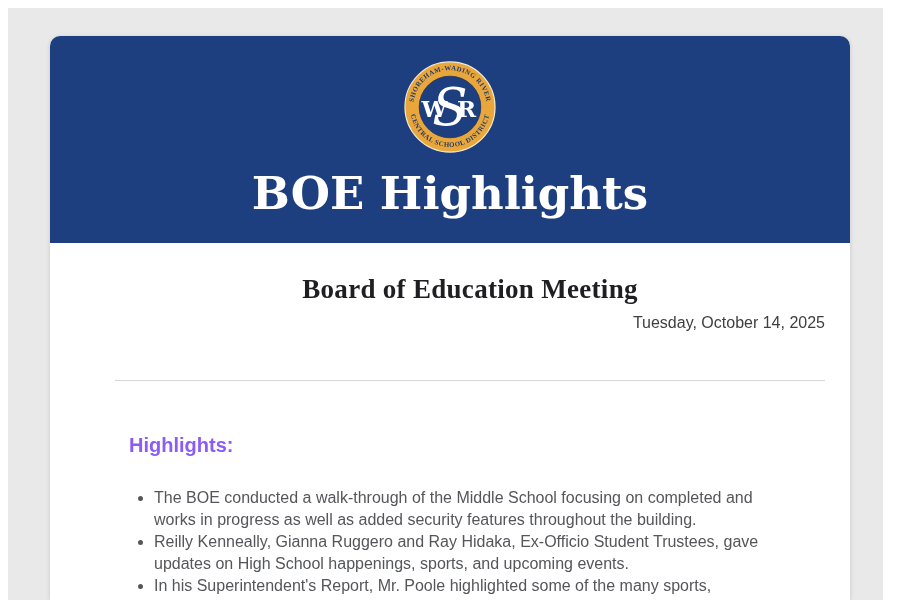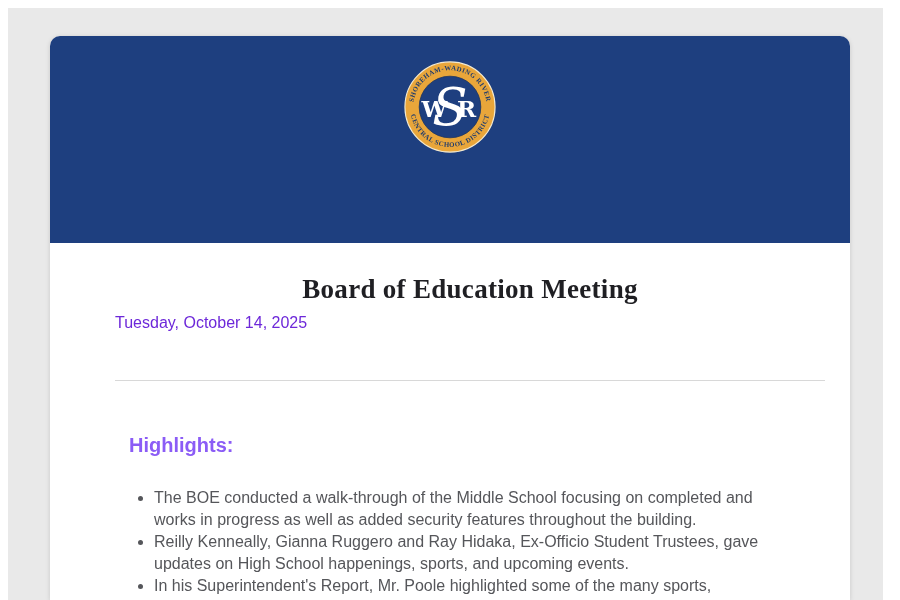--- a/index.html
+++ b/index.html
@@ -46,24 +46,24 @@
     text-align: center;
     font-family: "Liberation Serif", serif;
     font-weight: 700;
     font-size: 27px;
     line-height: 32px;
     color: #1f1f23;
     letter-spacing: 0.3px;
   }
   .meeting-date {
     margin-top: 8px;
-    text-align: left;
+    text-align: right;
     font-size: 16px;
     line-height: 20px;
-    color: #6d28d9;
+    color: #404040;
   }
   .divider {
     margin-top: 47px;
     border: none;
     border-top: 1px solid #d8d8d8;
     height: 0;
   }
   .highlights-heading {
     margin: 48px 14px 0 14px;
     font-family: Liberation Sans, sans-serif;
@@ -104,20 +104,21 @@
         <textPath href="#arc-top" startOffset="50%" text-anchor="middle">SHOREHAM-WADING RIVER</textPath>
       </text>
       <text font-family="Liberation Serif, serif" font-size="7.4" font-weight="700" fill="#1c3a6e" letter-spacing="0.55">
         <textPath href="#arc-bottom" startOffset="50%" text-anchor="middle">CENTRAL SCHOOL DISTRICT</textPath>
       </text>
       <text x="33" y="61" text-anchor="middle" font-family="DejaVu Serif, serif" font-size="25" font-weight="700" fill="#ffffff">W</text>
       <text x="68" y="61" text-anchor="middle" font-family="DejaVu Serif, serif" font-size="25" font-weight="700" fill="#ffffff">R</text>
       <text x="50" y="70" text-anchor="middle" font-family="DejaVu Serif, serif" font-size="56" font-style="italic" fill="#ffffff">S</text>
     </svg>
 
+    <h1 class="banner-title">BOE Highlights</h1>
   </div>
 
   <div class="card-body">
 
     <h2 class="meeting-title">Board of Education Meeting</h2>
 
     <div class="meeting-date">Tuesday, October 14, 2025</div>
 
     <hr class="divider">
 

